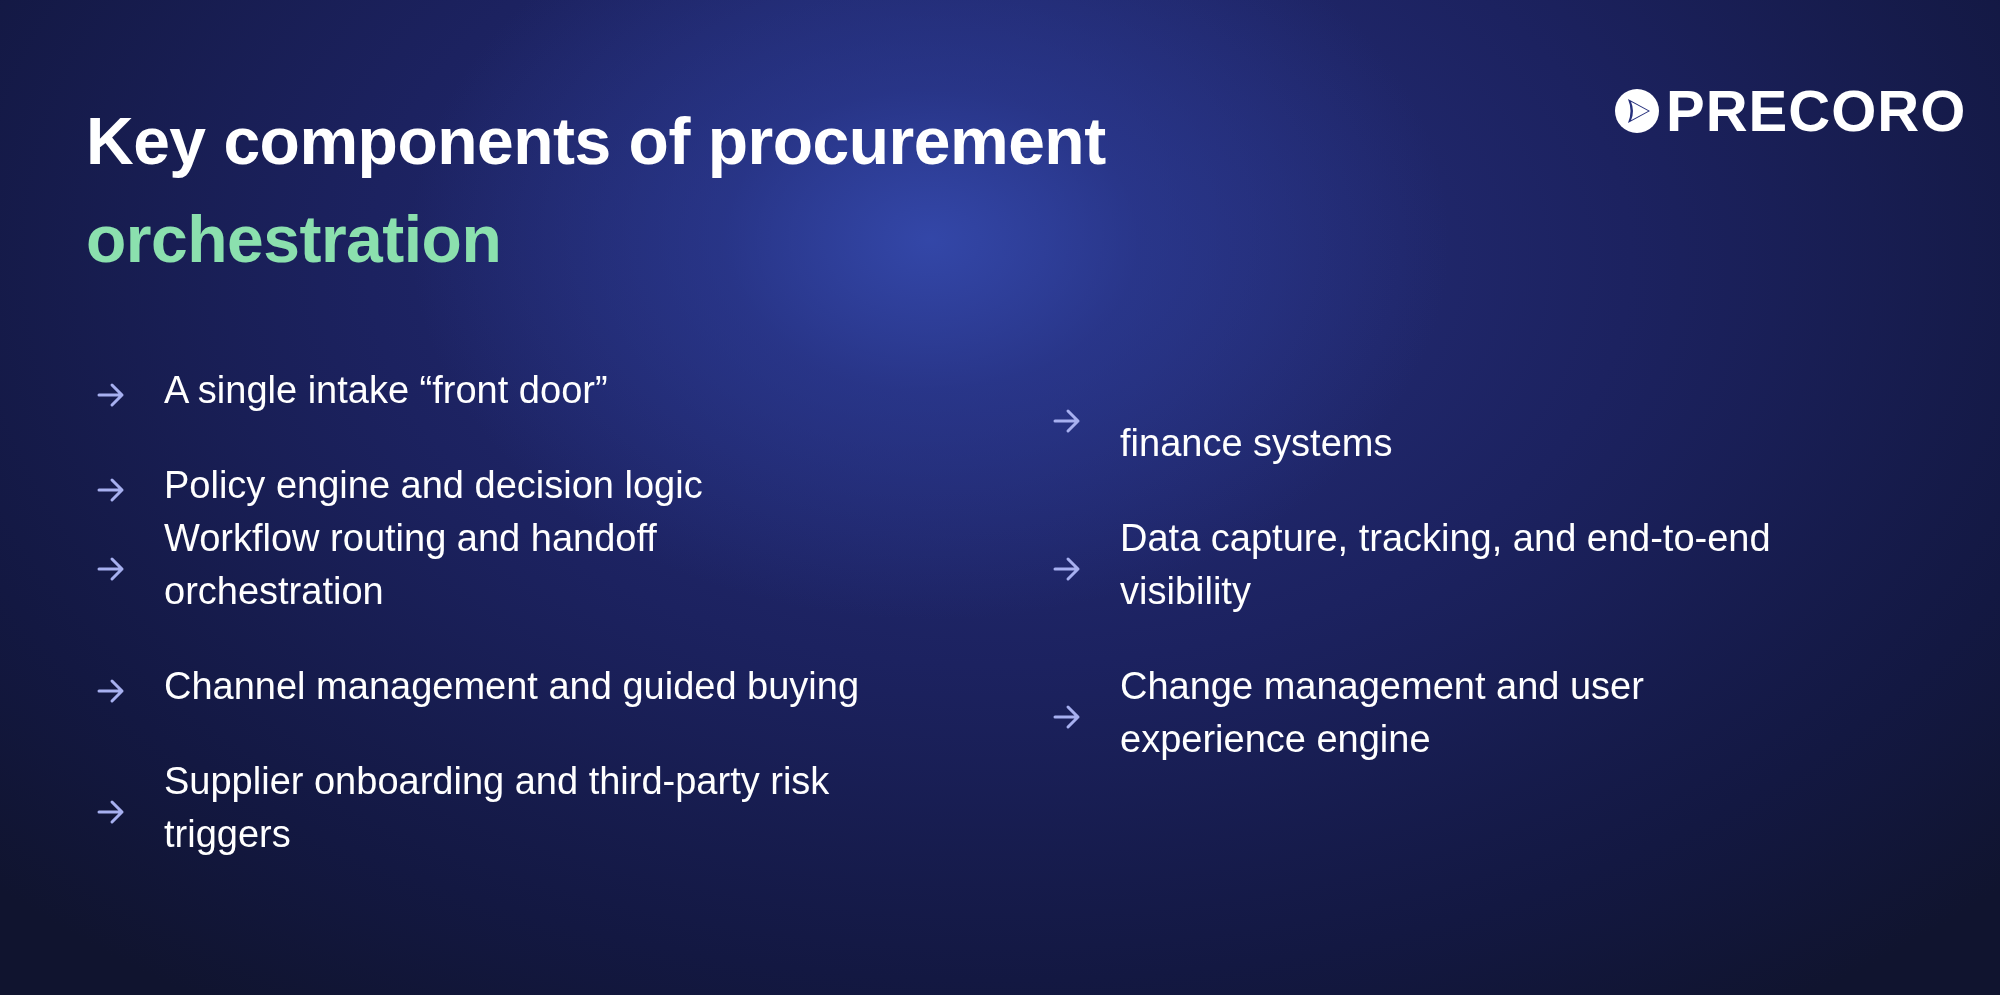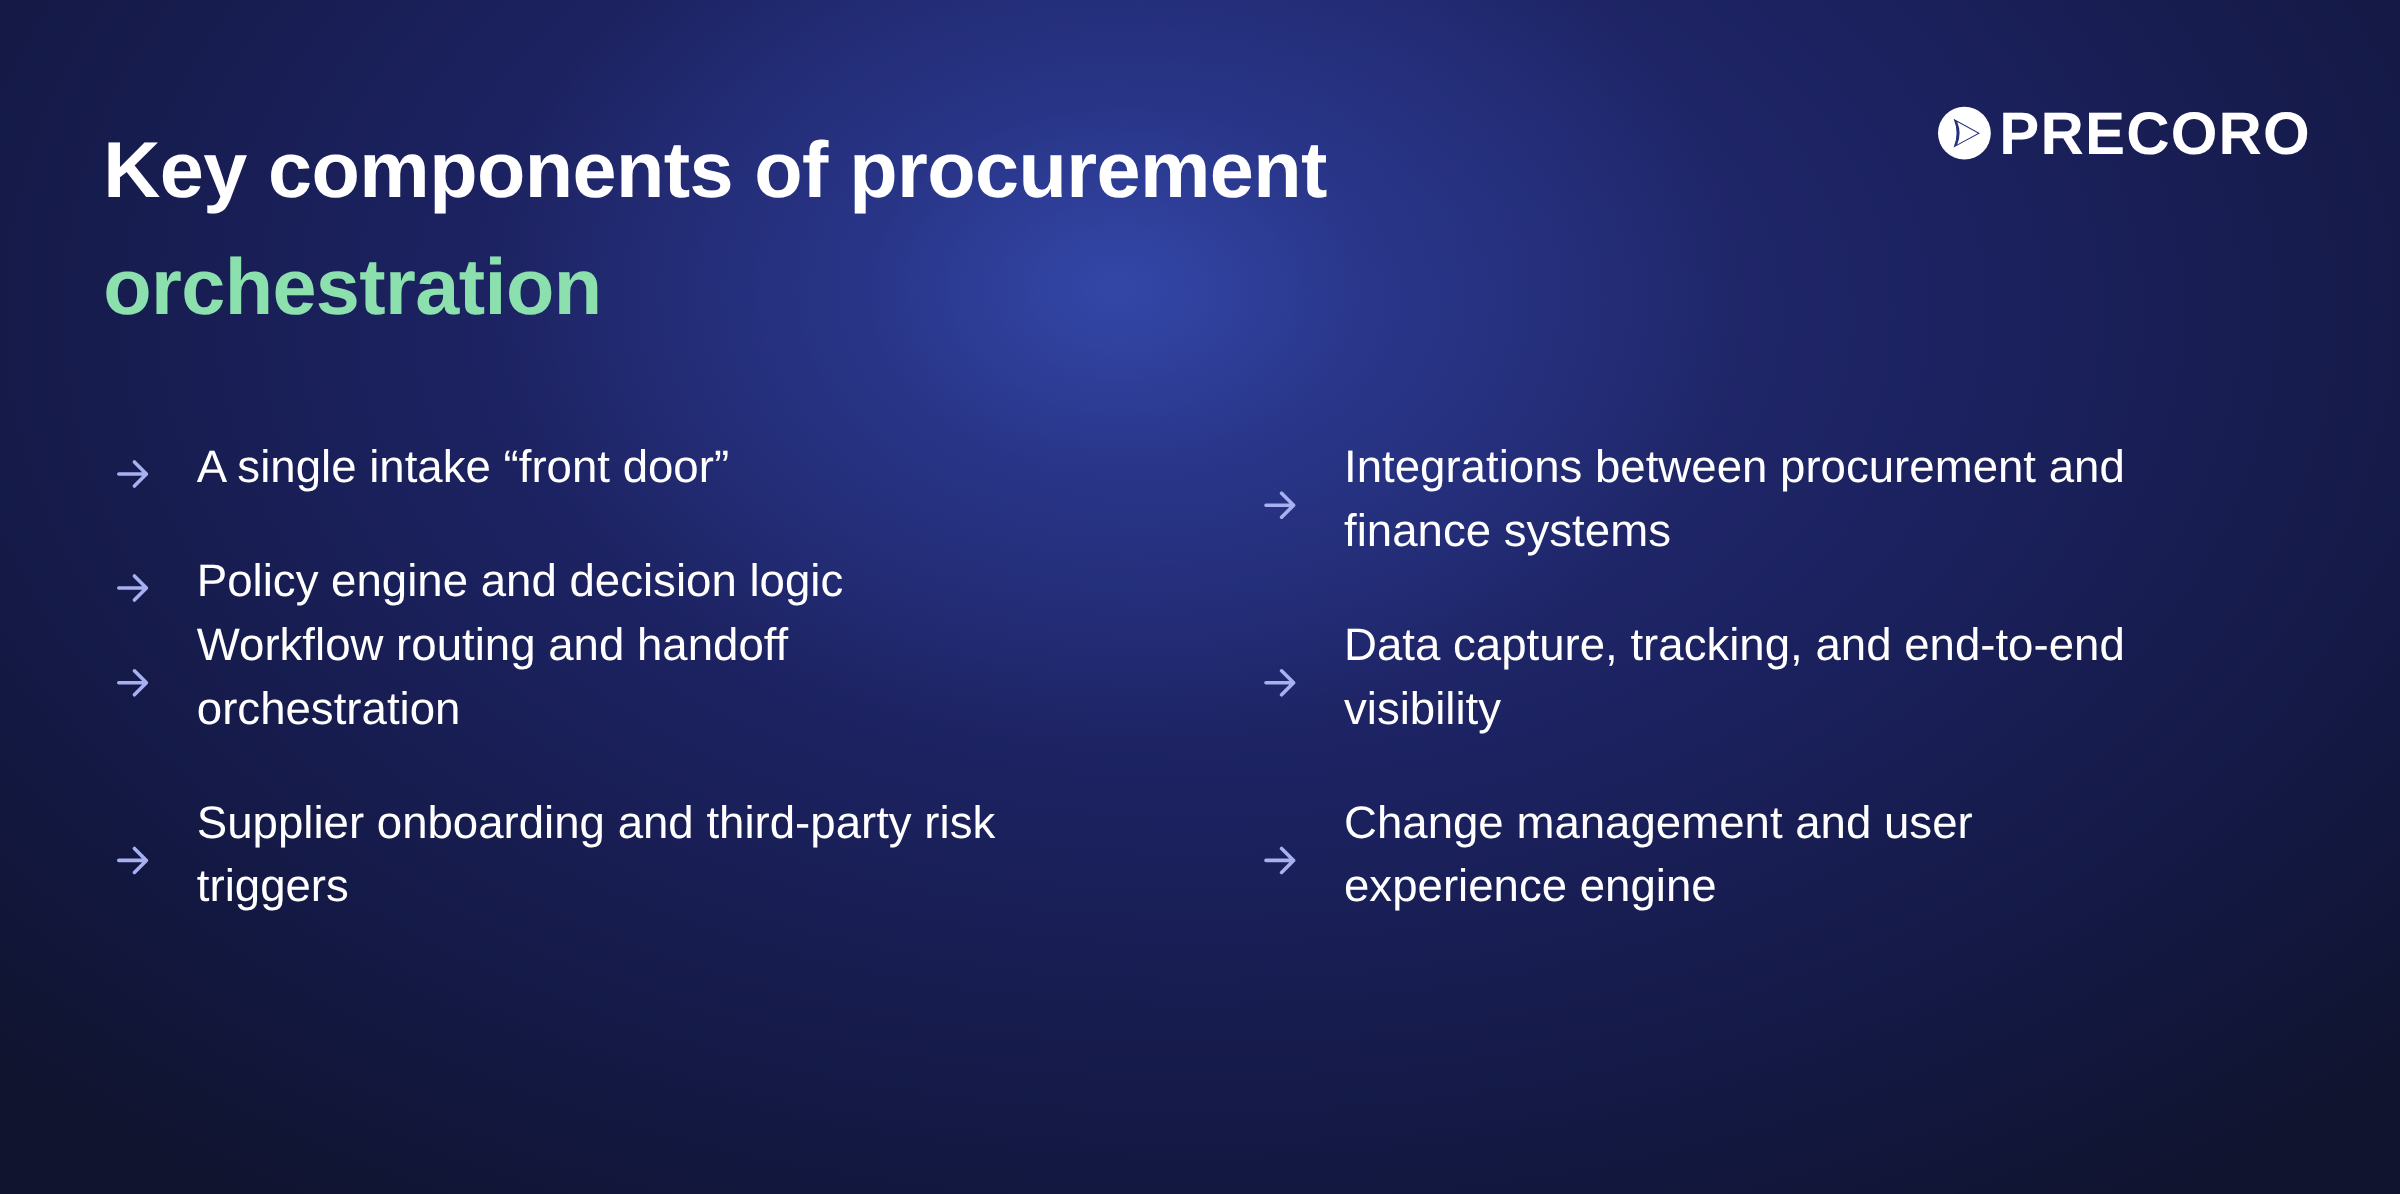--- a/index.html
+++ b/index.html
@@ -20,21 +20,21 @@
       font-size: 66px; line-height: 98px; font-weight: 700; letter-spacing: -0.5px;
     }
     .title .line1 { display: block; color: #ffffff; }
     .title .line2 { display: block; color: #8be0ae; }
     .logo {
       position: absolute; left: 1614px; top: 88px;
       display: flex; align-items: center; gap: 6px;
     }
     .logo svg { width: 46px; height: 46px; }
     .logo-text {
-      font-size: 50px; font-weight: 700; letter-spacing: 1px; color: #ffffff;
+      font-size: 58px; font-weight: 700; letter-spacing: 1px; color: #ffffff;
       line-height: 46px;
     }
     .col { position: absolute; top: 364px; }
     .col.left { left: 94px; width: 900px; }
     .col.right { left: 1050px; width: 900px; }
     .item { display: flex; align-items: center; }
     .arrow {
       width: 34px; height: 34px; margin-top: 8px; flex: 0 0 34px;
     }
     .item-text {
@@ -71,34 +71,40 @@
           <path d="M5 17 H28 M18 7 L28 17 L18 27" stroke="#a7b0f0" stroke-width="3" fill="none" stroke-linecap="round" stroke-linejoin="round"></path>
         </svg>
       <div class="item-text"><span>Policy engine and decision logic</span></div>
     </div>
     <div class="item" style="margin-bottom:42px">
       <svg class="arrow" viewBox="0 0 34 34">
           <path d="M5 17 H28 M18 7 L28 17 L18 27" stroke="#a7b0f0" stroke-width="3" fill="none" stroke-linecap="round" stroke-linejoin="round"></path>
         </svg>
       <div class="item-text"><span>Workflow routing and handoff</span><br><span>orchestration</span></div>
     </div>
+    <div class="item" style="margin-bottom:42px">
+      <svg class="arrow" viewBox="0 0 34 34">
+          <path d="M5 17 H28 M18 7 L28 17 L18 27" stroke="#a7b0f0" stroke-width="3" fill="none" stroke-linecap="round" stroke-linejoin="round"></path>
+        </svg>
+      <div class="item-text"><span>Channel management and guided buying</span></div>
+    </div>
     <div class="item">
       <svg class="arrow" viewBox="0 0 34 34">
           <path d="M5 17 H28 M18 7 L28 17 L18 27" stroke="#a7b0f0" stroke-width="3" fill="none" stroke-linecap="round" stroke-linejoin="round"></path>
         </svg>
       <div class="item-text"><span>Supplier onboarding and third-party risk</span><br><span>triggers</span></div>
     </div>
   </div>
 
   <div class="col right">
     <div class="item" style="margin-bottom:42px">
       <svg class="arrow" viewBox="0 0 34 34">
           <path d="M5 17 H28 M18 7 L28 17 L18 27" stroke="#a7b0f0" stroke-width="3" fill="none" stroke-linecap="round" stroke-linejoin="round"></path>
         </svg>
-      <div class="item-text"><span>Integrations between procurement and</span><br><span>finance systems</span></div>
+      <div class="item-text"><br><span>finance systems</span></div>
     </div>
     <div class="item" style="margin-bottom:42px">
       <svg class="arrow" viewBox="0 0 34 34">
           <path d="M5 17 H28 M18 7 L28 17 L18 27" stroke="#a7b0f0" stroke-width="3" fill="none" stroke-linecap="round" stroke-linejoin="round"></path>
         </svg>
       <div class="item-text"><span>Data capture, tracking, and end-to-end</span><br><span>visibility</span></div>
     </div>
     <div class="item">
       <svg class="arrow" viewBox="0 0 34 34">
           <path d="M5 17 H28 M18 7 L28 17 L18 27" stroke="#a7b0f0" stroke-width="3" fill="none" stroke-linecap="round" stroke-linejoin="round"></path>

